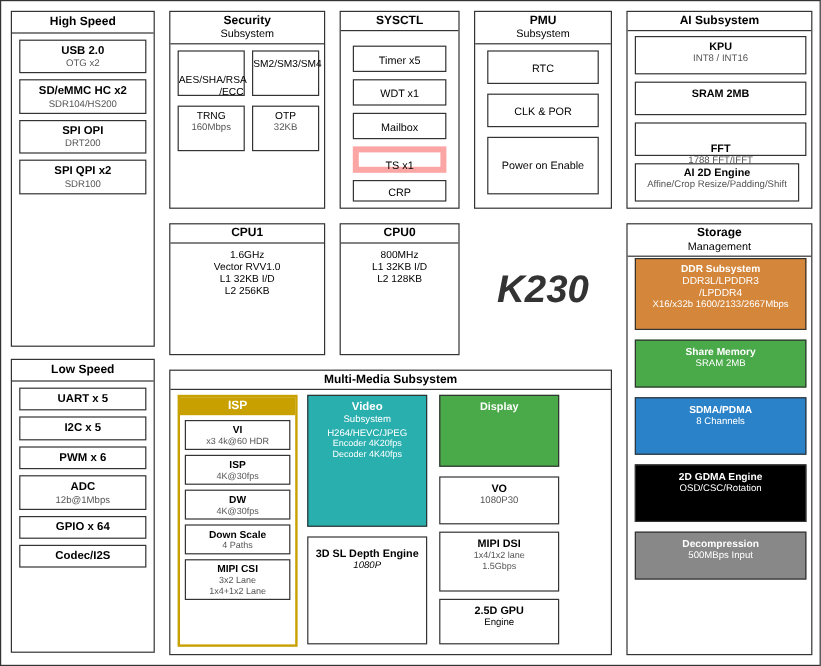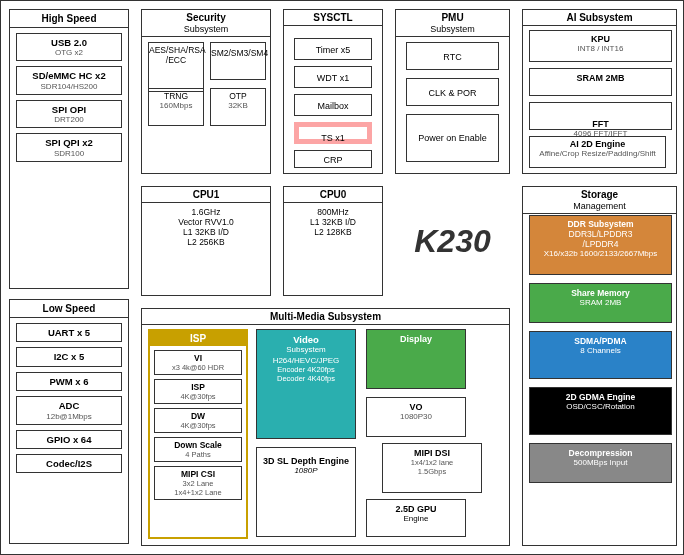--- a/index.html
+++ b/index.html
@@ -196,21 +196,21 @@
       <div class="box-title">Codec/I2S</div>
     </div>
   </div>
 
   <div class="security-ss">
     <div class="title-bar">
       <span>Security</span><br>
       <span style="font-weight:normal;font-size:9px;">Subsystem</span>
     </div>
 
-    <div style="position:absolute;left:6px;top:32px;width:56px;height:50px;border:1px solid #333;text-align:center;font-size:8.5px;padding-top:2px;">
+    <div style="position:absolute;left:6px;top:32px;width:56px;height:38px;border:1px solid #333;text-align:right;font-size:8.5px;padding-top:18px;">
       <span>AES/SHA/RSA
 /ECC</span>
     </div>
 
     <div style="position:absolute;left:68px;top:32px;width:56px;height:38px;border:1px solid #333;text-align:center;font-size:8.5px;padding-top:5px;">
       <span>SM2/SM3/SM4</span>
     </div>
 
     <div style="position:absolute;left:6px;top:78px;width:56px;height:38px;border:1px solid #333;text-align:center;font-size:8.5px;padding-top:2px;">
       <div>TRNG</div>
@@ -266,21 +266,21 @@
       <div style="font-weight:bold;">KPU</div>
       <div style="font-size:8px;color:#555;">INT8 / INT16</div>
     </div>
 
     <div style="position:absolute;left:6px;top:58px;width:143px;height:28px;border:1px solid #333;text-align:center;font-size:9px;padding-top:4px;">
       <div style="font-weight:bold;">SRAM 2MB</div>
     </div>
 
     <div style="position:absolute;left:6px;top:92px;width:143px;height:28px;border:1px solid #333;text-align:center;font-size:9px;padding-top:16px;">
       <div style="font-weight:bold;">FFT</div>
-      <div style="font-size:8px;color:#555;">4096 FFT/IFFT</div>
+      <div style="font-size:8px;color:#555;">1788 FFT/IFFT</div>
     </div>
 
     <div style="position:absolute;left:6px;top:126px;width:137px;height:32px;border:1px solid #333;text-align:center;font-size:9px;padding-top:2px;">
       <div style="font-weight:bold;">AI 2D Engine</div>
       <div style="font-size:8px;color:#555;">Affine/Crop
 Resize/Padding/Shift</div>
     </div>
   </div>
 
   <div class="cpu1">
@@ -391,21 +391,21 @@
       <div style="font-weight:bold;">VO</div>
       <div style="font-size:8px;color:#555;">1080P30</div>
     </div>
 
     <div style="position:absolute;left:114px;top:138px;width:100px;height:90px;border:1px solid #333;text-align:center;font-size:9px;padding-top:8px;">
       <div style="font-weight:bold;">3D SL
 Depth Engine</div>
       <div style="font-size:8px;font-style:italic;">1080P</div>
     </div>
 
-    <div style="position:absolute;left:240px;top:134px;width:100px;height:50px;border:1px solid #333;text-align:center;font-size:9px;padding-top:4px;">
+    <div style="position:absolute;left:224px;top:134px;width:100px;height:50px;border:1px solid #333;text-align:center;font-size:9px;padding-top:4px;">
       <div style="font-weight:bold;">MIPI DSI</div>
       <div style="font-size:7.5px;color:#555;">1x4/1x2 lane</div>
       <div style="font-size:7.5px;color:#555;">1.5Gbps</div>
     </div>
 
     <div style="position:absolute;left:224px;top:190px;width:100px;height:38px;border:1px solid #333;text-align:center;font-size:9px;padding-top:4px;">
       <div style="font-weight:bold;">2.5D GPU</div>
       <div style="font-size:8px;">Engine</div>
     </div>
 

